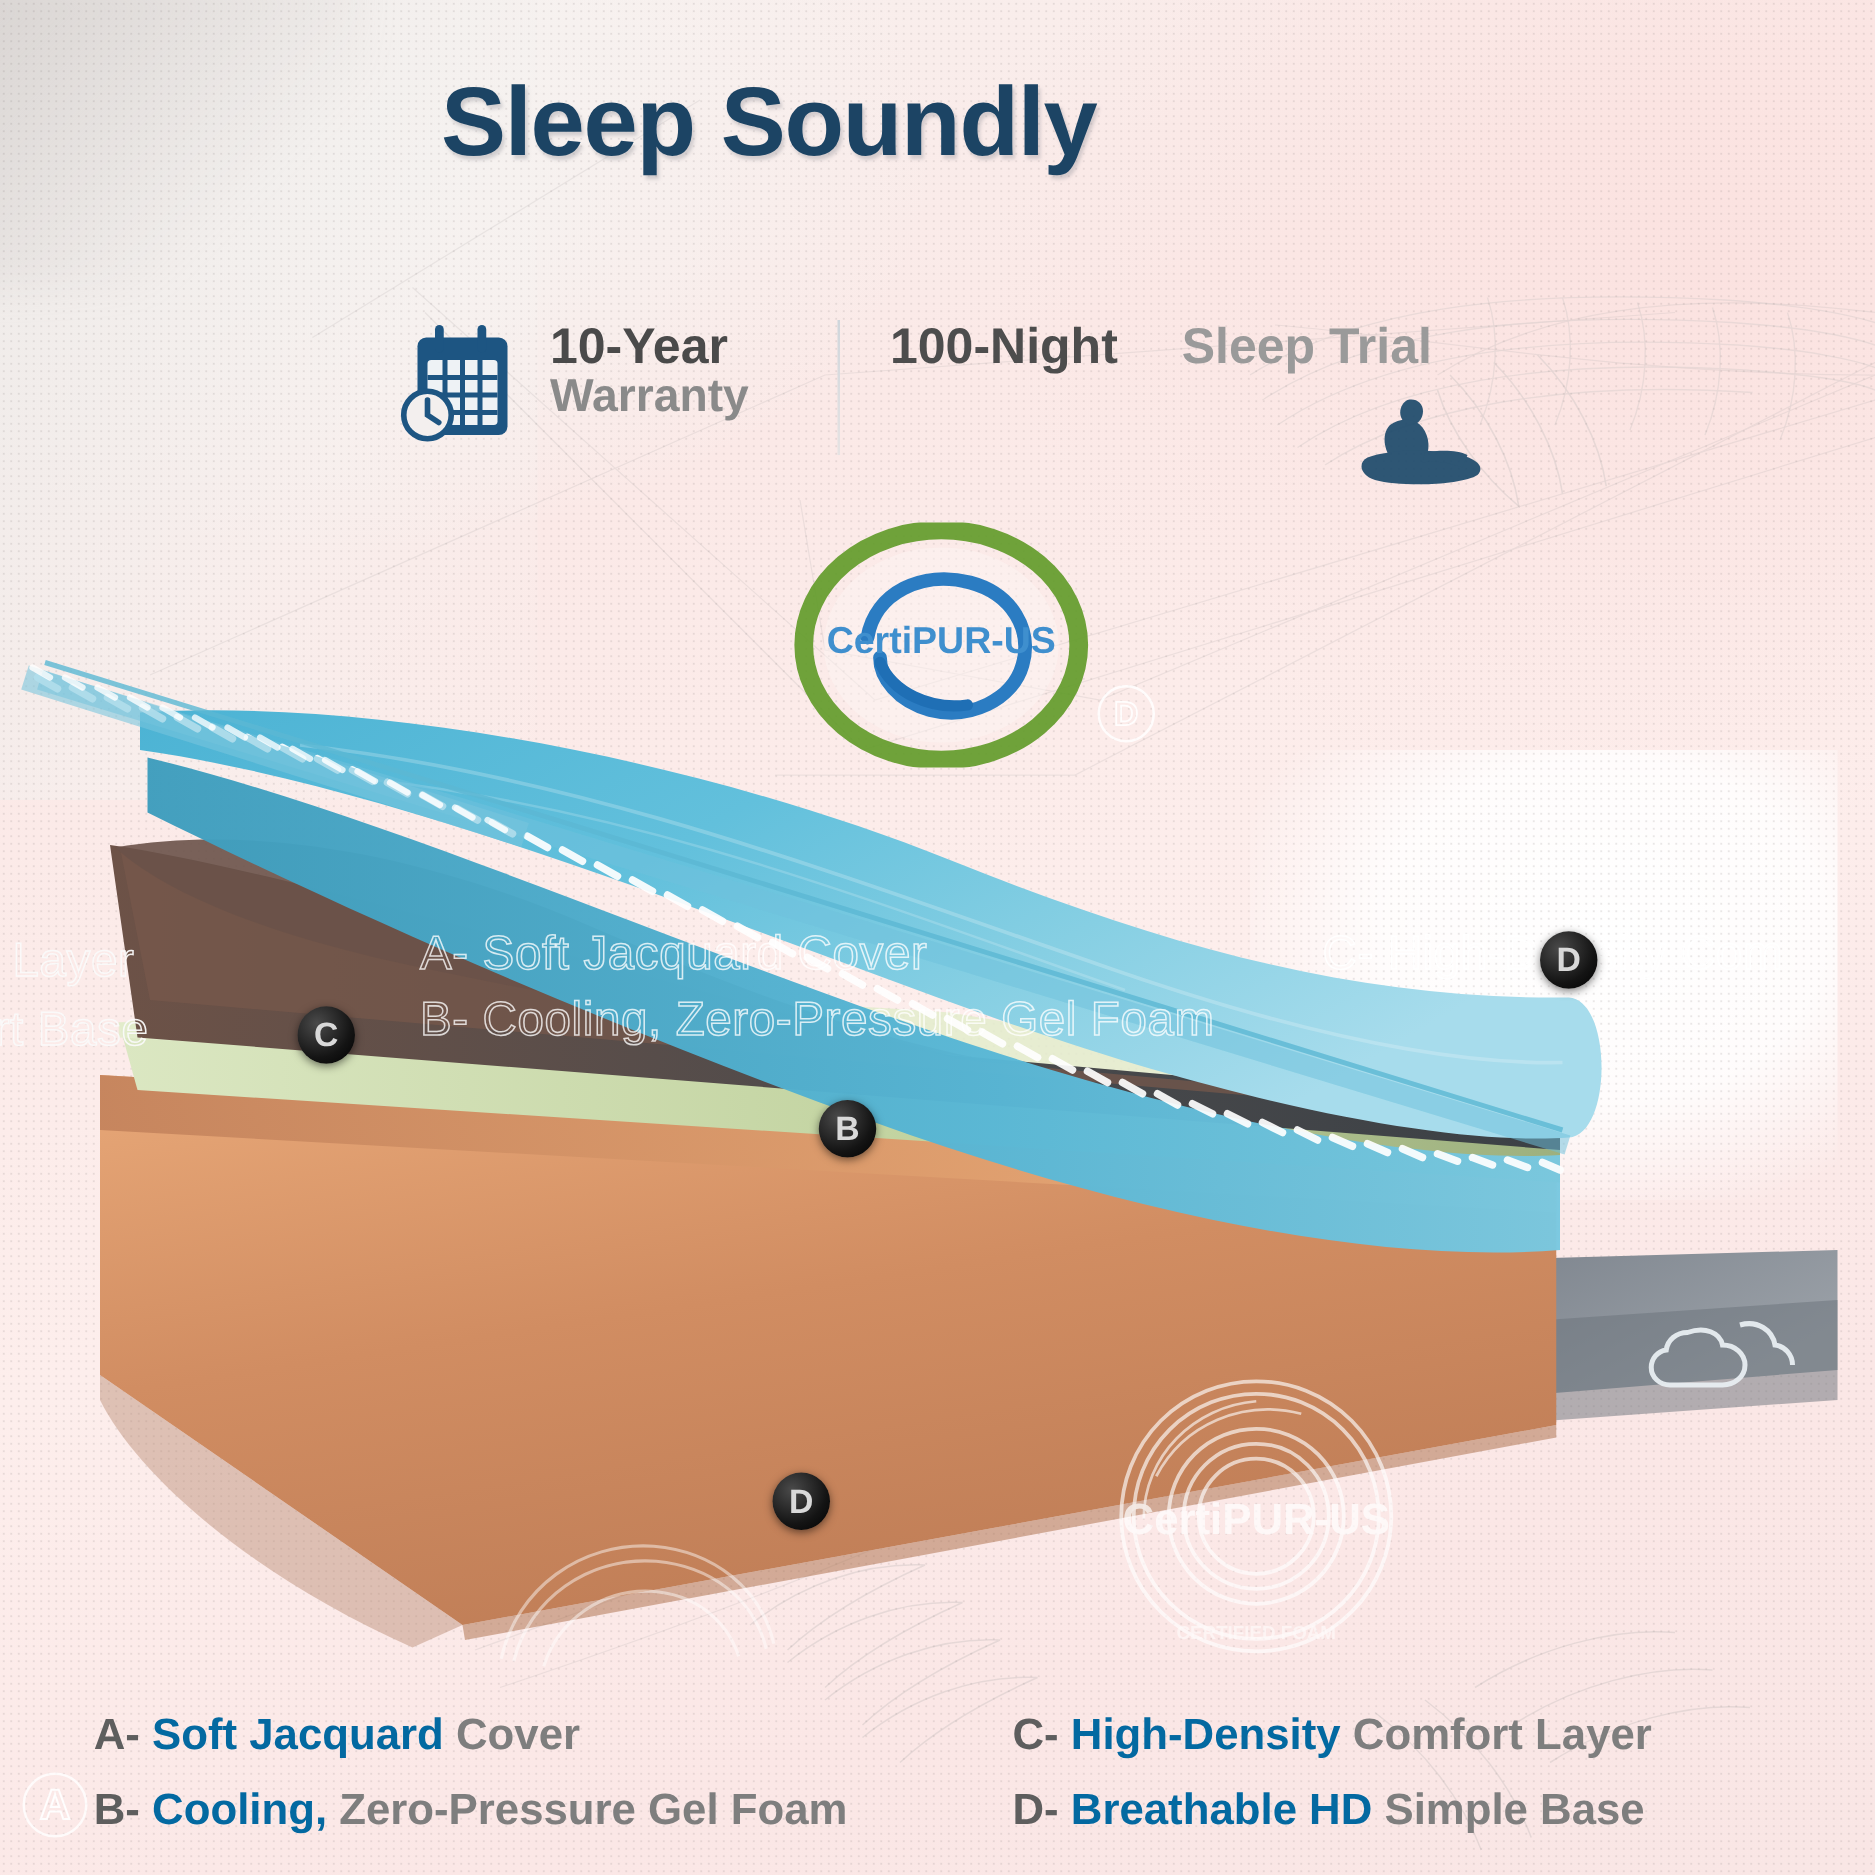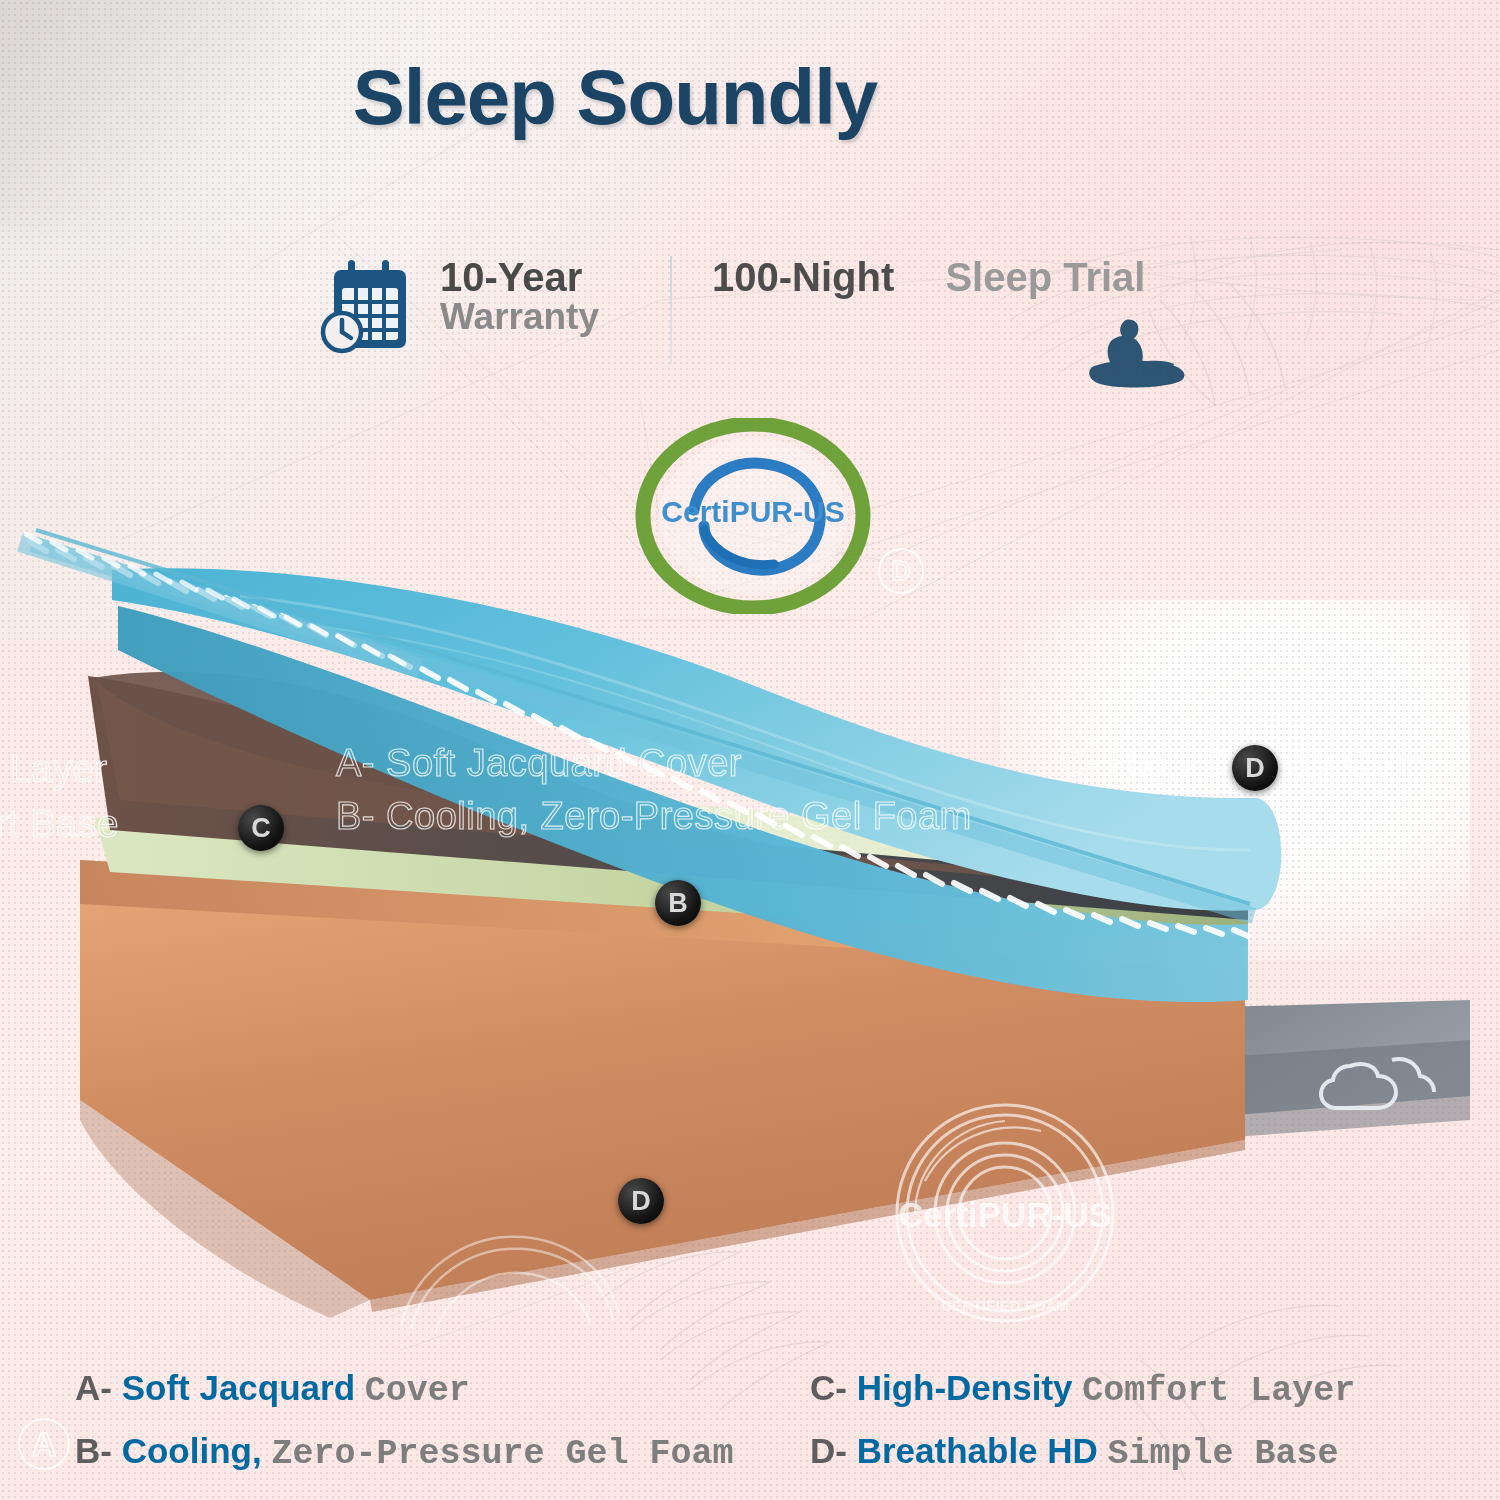--- a/index.html
+++ b/index.html
@@ -117,21 +117,21 @@
     display:flex;
   }
   .legend-col{ width:750px; padding-left:75px; }
   .legend-col.right{ padding-left:60px; }
   .legend-row{
     font-size:35px; line-height:60px; white-space:nowrap;
     color:#6d6d6d; font-weight:bold;
   }
   .legend-row .k{ color:#5e5e5e; font-weight:bold; }
   .legend-row .strong{ color:#0369a1; font-weight:bold; }
-  .legend-row .soft{ color:#7e7e7e; font-weight:bold;font-family:Liberation Mono, monospace; }
+  .legend-row .soft{ color:#7e7e7e; font-weight:bold; }
 
   .corner-a{
     position:absolute; left:18px; top:1418px; width:52px; height:52px;
     border-radius:50%;
     border:2px solid rgba(255,255,255,.8);
     display:flex; align-items:center; justify-content:center;
     font-size:34px; font-weight:bold; color:transparent;
     -webkit-text-stroke:1.6px rgba(255,255,255,.92);
   }
 

